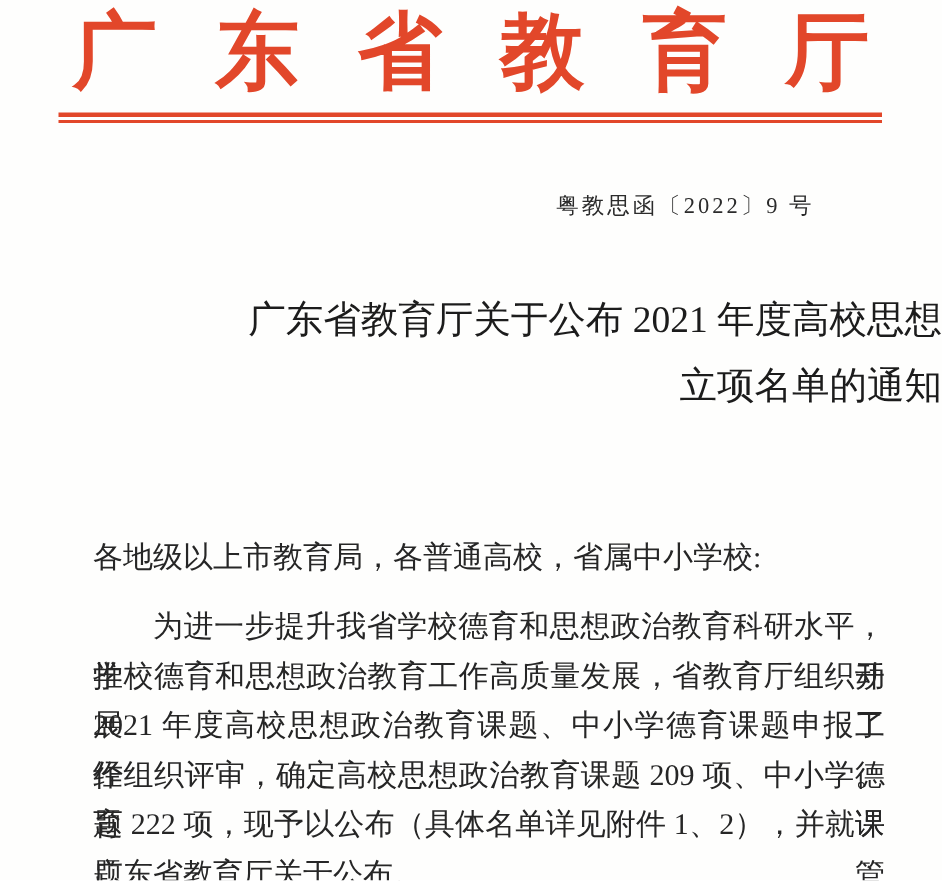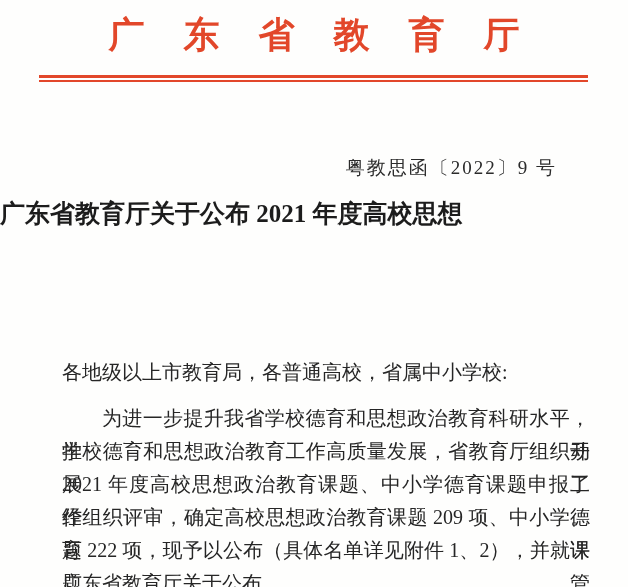--- a/index.html
+++ b/index.html
@@ -16,21 +16,21 @@
     overflow: hidden;
   }
   
   .org-name {
     position: absolute;
     top: 4px;
     left: 0;
     right: 0;
     text-align: center;
     color: #e2472a;
-    font-size: 36px;
+    font-size: 56px;
     font-weight: bold;
     letter-spacing: 39px;
     padding-left: 39px; 
     line-height: 62px;
     white-space: nowrap;
   }
   
   .red-rule {
     position: absolute;
     top: 75px;
@@ -39,38 +39,37 @@
     height: 7px;
     box-sizing: border-box;
     border-top: 3px solid #e2472a;
     border-bottom: 2px solid #e2472a;
     background: #ffffff;
   }
   
   .doc-number {
     position: absolute;
     top: 126px;
-    right: 71px;
-    font-size: 19px;
+    right: 85px;
+    font-size: 15px;
     color: #2b2b2b;
     letter-spacing: 2px;
     line-height: 24px;
     white-space: nowrap;
-    margin-top: 30px;
   }
   
   .doc-title {
     position: absolute;
     top: 192px;
     left: 0;
     right: 0;
-    text-align: left;
+    text-align: right;
     color: #1c1c1c;
     font-size: 25px;
-    font-weight: bold;
+    font-weight: normal;
     line-height: 44px;
   }
   
   .body-text {
     position: absolute;
     top: 356px;
     left: 62px;
     width: 528px;
     color: #262626;
     font-size: 20px;
@@ -97,20 +96,21 @@
 <div class="page">
 
   <div class="org-name">广东省教育厅</div>
 
   <div class="red-rule"></div>
 
   <div class="doc-number">粤教思函〔2022〕9 号</div>
 
   <div class="doc-title">
     <div>广东省教育厅关于公布 2021 年度高校思想</div>
+    <div>立项名单的通知</div>
   </div>
 
   <div class="body-text">
     <div class="body-line">各地级以上市教育局，各普通高校，省属中小学校:</div>
     <div class="body-line full indent">为进一步提升我省学校德育和思想政治教育科研水平，推动</div>
     <div class="body-line full">学校德育和思想政治教育工作高质量发展，省教育厅组织开展了</div>
     <div class="body-line full">2021 年度高校思想政治教育课题、中小学德育课题申报工作。</div>
     <div class="body-line full">经组织评审，确定高校思想政治教育课题 209 项、中小学德育课</div>
     <div class="body-line full">题 222 项，现予以公布（具体名单详见附件 1、2），并就课题管</div>
     <div class="body-line">广东省教育厅关于公布。</div>

